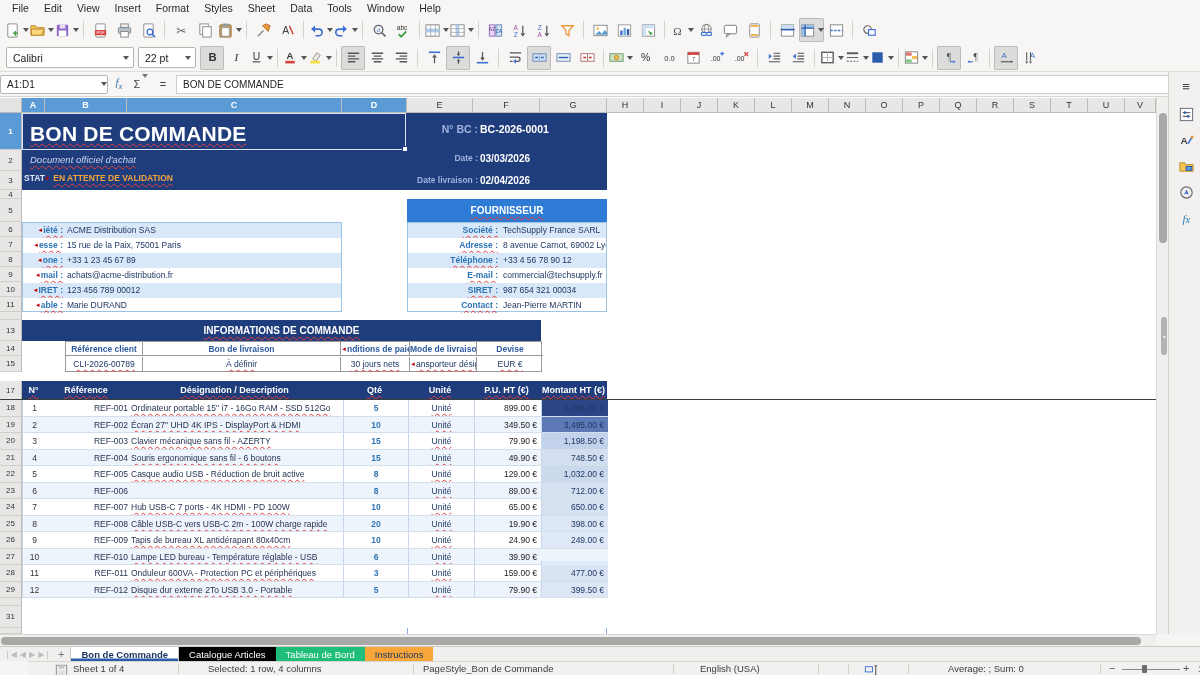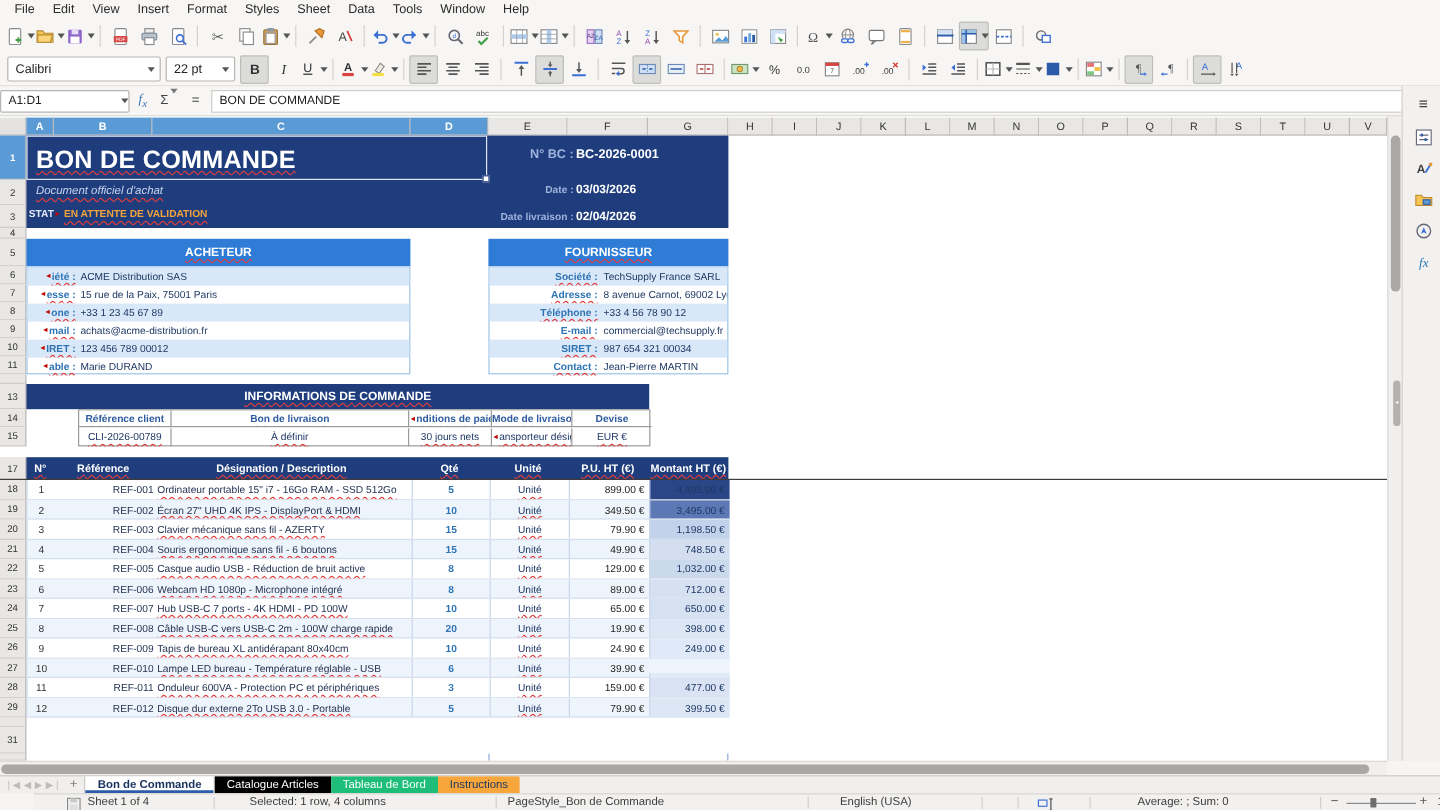--- a/index.html
+++ b/index.html
@@ -712,21 +712,20 @@
         <div class="hdrfield" style="left: 360px; top: 56px; width: 118px; height: 14px;">
           <span class="lab" style="font-size: 8.5px;">Date :</span>
           <span class="val" style="left: 120px; font-size: 10px;">03/03/2026</span>
         </div>
         <div class="hdrfield" style="left: 360px; top: 78px; width: 118px; height: 14px;">
           <span class="lab" style="font-size: 8.5px;">Date livraison :</span>
           <span class="val" style="left: 120px; font-size: 10px;">02/04/2026</span>
         </div>
       </div>
 
-    <div class="blk-hdr" style="left:22px;top:102px;width:320px;height:23px;line-height:23px"><span class="sq">ACHETEUR</span></div>
     <div class="contact-blk" style="left:22px;top:125px;width:320px;height:90px">
         <div id="buyer-rows">
           <div class="c-row alt">
             <span class="lab"><span class="clipm">◄</span><span class="sq">iété :</span></span>
             <span class="val">ACME Distribution SAS</span>
           </div>
           <div class="c-row">
             <span class="lab"><span class="clipm">◄</span><span class="sq">esse :</span></span>
             <span class="val">15 rue de la Paix, 75001 Paris</span>
           </div>
@@ -844,21 +843,20 @@
           <span class="icell cref">REF-005</span>
           <span class="icell cdesc"><span class="sq">Casque audio USB - Réduction de bruit active</span></span>
           <span class="icell cqty bl">8</span>
           <span class="icell cunit bl"><span class="sq">Unité</span></span>
           <span class="icell cpu bl">129.00 €</span>
           <span class="icell camt bl" style="background: rgb(203, 217, 237);">1,032.00 €</span>
         </div>
         <div class="irow alt" style="top: 82.5px;">
           <span class="icell cn">6</span>
           <span class="icell cref">REF-006</span>
-          <span class="icell cdesc"><span class="sq">Webcam HD 1080p - Microphone intégré</span></span>
           <span class="icell cqty bl">8</span>
           <span class="icell cunit bl"><span class="sq">Unité</span></span>
           <span class="icell cpu bl">89.00 €</span>
           <span class="icell camt bl" style="background: rgb(213, 225, 241);">712.00 €</span>
         </div>
         <div class="irow" style="top: 99px;">
           <span class="icell cn">7</span>
           <span class="icell cref">REF-007</span>
           <span class="icell cdesc"><span class="sq">Hub USB-C 7 ports - 4K HDMI - PD 100W</span></span>
           <span class="icell cqty bl">10</span>

